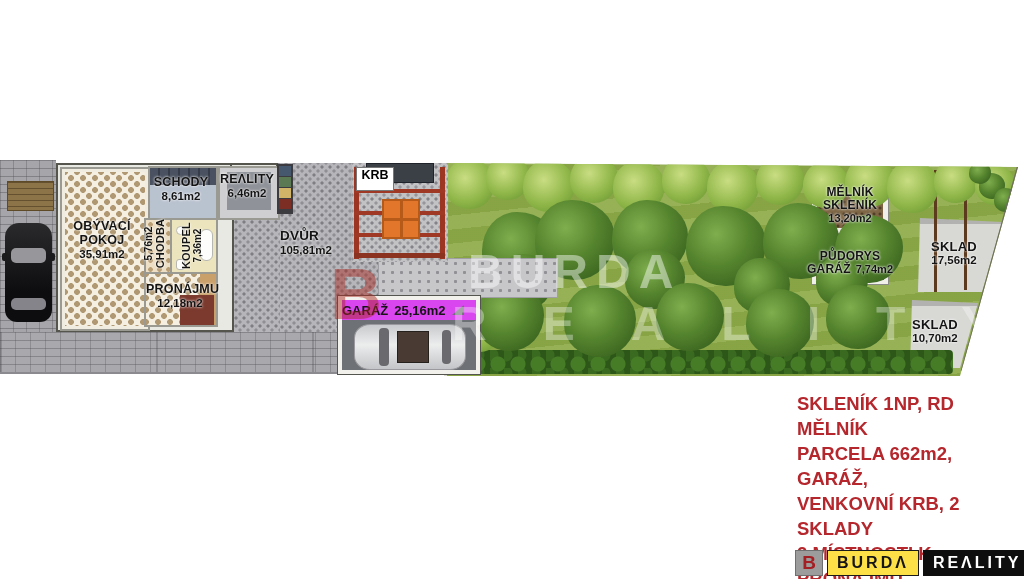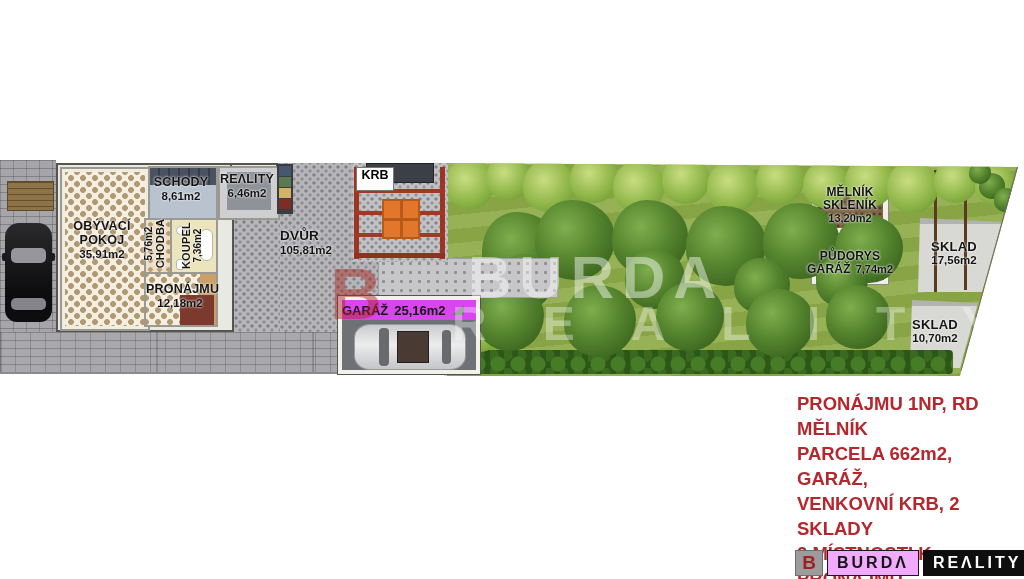--- a/index.html
+++ b/index.html
@@ -69,30 +69,30 @@
 
   .krb-tag{background:#fff;border:1px solid #777;font-size:12.5px;font-weight:bold;
     text-align:center;line-height:15px;z-index:30;}
   .gar-band{background:#d946ef;display:flex;align-items:center;gap:6px;
     font-weight:bold;font-size:13px;color:#141414;z-index:6;}
   .flag{width:0;height:0;border-left:12px solid transparent;border-bottom:10px solid #6f7276;}
 
   
   .wm{position:absolute;z-index:40;pointer-events:none;font-weight:bold;white-space:nowrap;}
   .wm-icon{color:rgba(170,40,32,.48);font-size:72px;line-height:1;}
-  .wm-brand{color:rgba(255,255,255,.45);font-size:60px;letter-spacing:8px;line-height:1;}
+  .wm-brand{color:rgba(255,255,255,.45);font-size:48px;letter-spacing:8px;line-height:1;}
   .wm-sub{color:rgba(255,255,255,.35);font-size:48px;letter-spacing:56px;line-height:1;}
 
   
   .desc{position:absolute;left:797px;top:391px;width:222px;}
   .desc span{display:block;font-size:18.5px;font-weight:bold;line-height:25px;color:#b5272d;}
   .logo{position:absolute;left:795px;top:550px;display:flex;align-items:stretch;gap:4px;height:26px;}
   .logo-icon{width:26px;background:#9c9c9c;border:1px solid #6f6f6f;color:#a31f24;font-weight:bold;
     font-size:19px;display:flex;align-items:center;justify-content:center;}
-  .logo-burda{background:#f0abfc;border:1px solid #1a1a1a;color:#141414;font-weight:bold;font-size:16px;
+  .logo-burda{background:#fde047;border:1px solid #1a1a1a;color:#141414;font-weight:bold;font-size:16px;
     letter-spacing:3px;display:flex;align-items:center;padding:0 9px;}
   .logo-reality{background:#0e0e0e;color:#fff;font-weight:bold;font-size:16px;letter-spacing:3px;
     display:flex;align-items:center;padding:0 10px;}
 
   
   .car-v{background:linear-gradient(180deg,#2a2a2c,#0d0d0f 70%);border-radius:14px 14px 12px 12px;}
   .car-v .win{position:absolute;left:6px;right:6px;background:#97979b;border-radius:5px;}
   .car-h{background:linear-gradient(180deg,#c9cacd,#eceded 45%,#c4c5c8);border-radius:16px/14px;
     border:1px solid #9a9a9e;}
 </style>
@@ -274,21 +274,21 @@
     <span class="wm-icon">B</span>
   </div>
   <div class="wm" style="left:468px;top:248px;">
     <span class="wm-brand">BURDA</span>
   </div>
   <div class="wm" style="left:452px;top:300px;">
     <span class="wm-sub">REALITY</span>
   </div>
 
   <div class="desc">
-    <span>PRONÁJMU 1NP, RD MĚLNÍK</span>
+    <span>SKLENÍK 1NP, RD MĚLNÍK</span>
     <span>PARCELA 662m2, GARÁŽ,</span>
     <span>VENKOVNÍ KRB, 2 SKLADY</span>
     <span>2 MÍSTNOSTI K PRONÁJMU</span>
 
   </div>
 
   <div class="logo">
     <div class="logo-icon">B</div>
     <div class="logo-burda">BURDΛ</div>
     <div class="logo-reality">REΛLITY</div>

